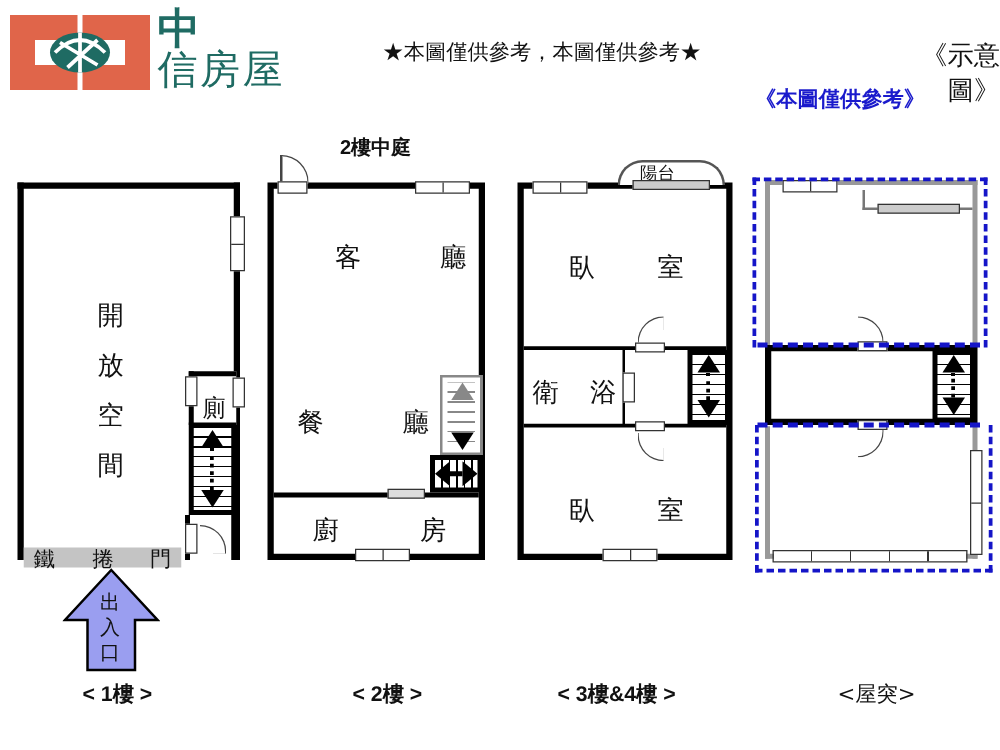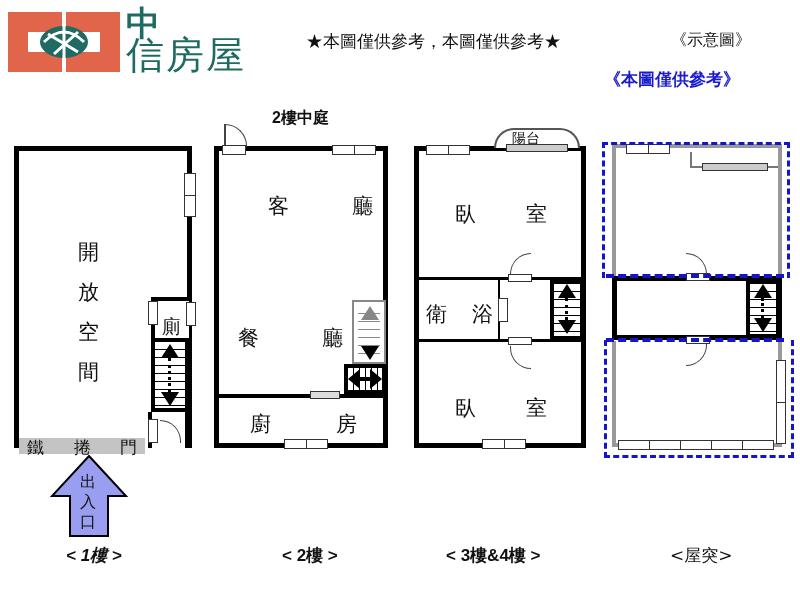--- a/index.html
+++ b/index.html
@@ -1,22 +1,22 @@
 <!DOCTYPE html>
 <html><head>
 <meta charset="utf-8">
 <style>
   html,body{margin:0;padding:0;background:#fff;}
   body{width:800px;height:600px;position:relative;overflow:hidden;font-family:"DejaVu Serif","Liberation Serif",serif;color:#111;}
   .abs{position:absolute;}
   .logo-box{left:8px;top:12px;width:112px;height:60px;}
   .logo-text-1{left:126px;top:6px;font-family:"DejaVu Sans","Liberation Sans",sans-serif;font-size:34px;color:#1f6b63;line-height:34px;font-weight:bold;}
-  .logo-text-2{left:126px;top:38px;font-family:Liberation Sans, sans-serif;font-size:38px;color:#1f6b63;line-height:34px;letter-spacing:2px;}
+  .logo-text-2{left:126px;top:38px;font-family:Liberation Sans, sans-serif;font-size:32px;color:#1f6b63;line-height:34px;letter-spacing:2px;}
   .notice{left:306px;top:30px;font-size:17px;}
-  .schematic{left:671px;top:30px;font-size:16px;text-align:right;}
+  .schematic{left:700px;top:30px;font-size:21px;text-align:right;}
   .addon{left:604px;top:68px;font-size:17px;color:#1a1acc;font-weight:bold;}
   .wall{position:absolute;border:5px solid #000;box-sizing:border-box;}
   .win{position:absolute;background:#fff;border:1px solid #333;box-sizing:border-box;}
   .win.h::after{content:"";position:absolute;left:50%;top:0;bottom:0;border-left:1px solid #333;}
   .win.v::after{content:"";position:absolute;top:50%;left:0;right:0;border-top:1px solid #333;}
   .room-label{position:absolute;font-size:21px;}
   .stair{position:absolute;background:#000;}
   .stair-inner{position:absolute;left:4px;right:4px;top:4px;bottom:4px;background:repeating-linear-gradient(#fff 0 7px,#000 7px 8px);}
   .arrow-up{position:absolute;width:0;height:0;border-left:9px solid transparent;border-right:9px solid transparent;border-bottom:14px solid #000;}
   .arrow-down{position:absolute;width:0;height:0;border-left:9px solid transparent;border-right:9px solid transparent;border-top:14px solid #000;}
@@ -77,21 +77,21 @@
   <div class="abs" style="left:120px;top:436px;font-size:17px;">門</div>
 
   <svg class="abs" style="left:50px;top:454px;" width="78" height="84" viewBox="0 0 78 84">
     <polygon points="39,2 76,42 58,42 58,82 20,82 20,42 2,42" fill="#9a9ef0" stroke="#000" stroke-width="2"></polygon>
   </svg>
   <div class="abs" style="left:80px;top:472px;font-size:16px;line-height:20px;color:#111;width:18px;">
     <div>出</div>
     <div>入</div>
     <div>口</div>
   </div>
-  <div class="floor-label" style="left:66px;font-style:italic;">&lt; 1樓 &gt;</div>
+  <div class="floor-label" style="left:66px;">&lt; 1樓 &gt;</div>
 </div>
 
 <div>
   <div class="abs" style="left:272px;top:108px;font-family:'Liberation Sans','DejaVu Sans',sans-serif;font-weight:bold;font-size:16px;">2樓中庭</div>
   <div class="wall" style="left:214px;top:146px;width:174px;height:302px;"></div>
   <div class="door-arc" style="left:224px;top:124px;width:20px;height:22px;border-radius:0 22px 0 0;border-left:2px solid #444;border-bottom:none;"></div>
   <div class="win" style="left:222px;top:145px;width:24px;height:10px;"></div>
   <div class="win h" style="left:332px;top:145px;width:44px;height:10px;"></div>
   <div class="room-label" style="left:268px;top:192px;">客</div>
   <div class="room-label" style="left:352px;top:192px;">廳</div>

